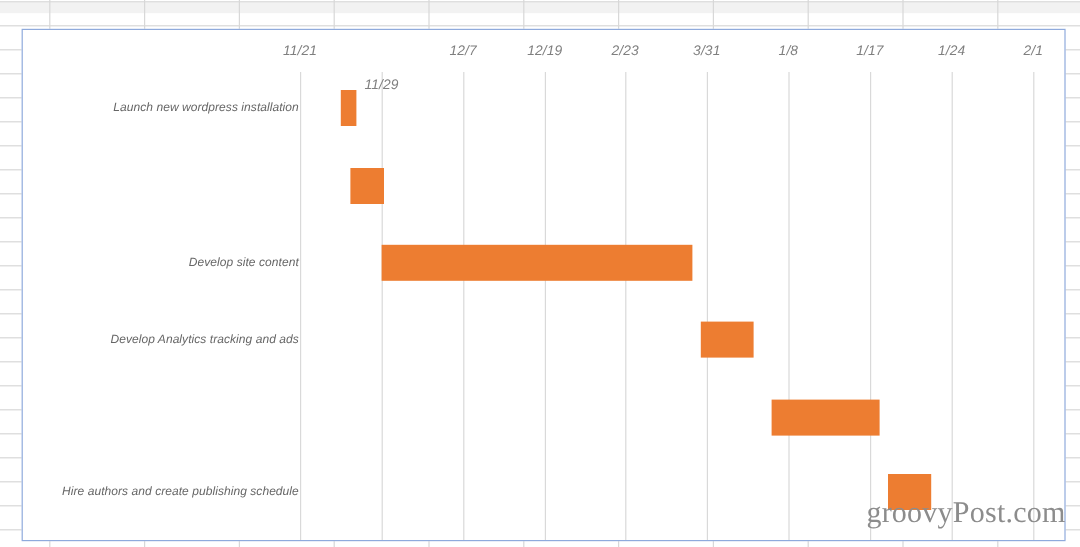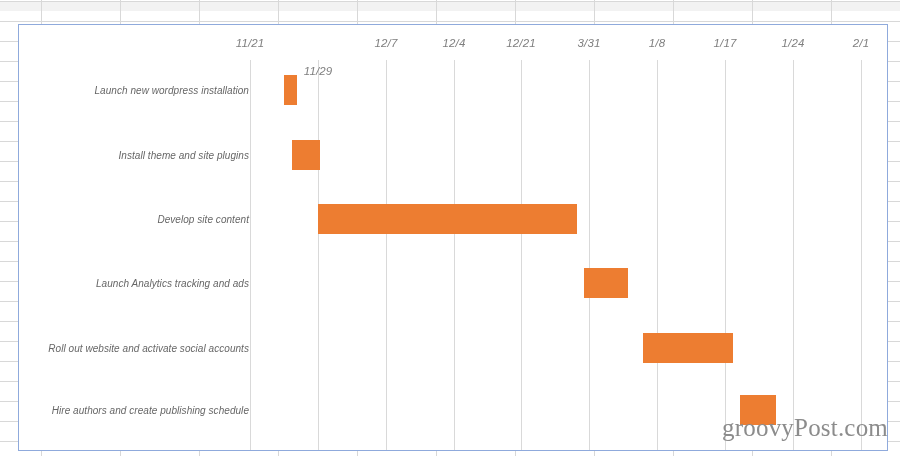--- a/index.html
+++ b/index.html
@@ -128,41 +128,39 @@
 
 <div id="chart-object">
   <div id="plot-area">
       <div class="gridline" style="left: 231px;"></div>
       <div class="axis-label" style="left: 231px;">11/21</div>
       <div class="gridline" style="left: 299px;"></div>
       <div class="axis-label" style="left: 299px; margin-top: 28px;">11/29</div>
       <div class="gridline" style="left: 367px;"></div>
       <div class="axis-label" style="left: 367px;">12/7</div>
       <div class="gridline" style="left: 435px;"></div>
-      <div class="axis-label" style="left: 435px;">12/4</div>
+      <div class="axis-label" style="left: 435px;">12/19</div>
       <div class="gridline" style="left: 502px;"></div>
-      <div class="axis-label" style="left: 502px;">12/21</div>
+      <div class="axis-label" style="left: 502px;">2/23</div>
       <div class="gridline" style="left: 570px;"></div>
       <div class="axis-label" style="left: 570px;">3/31</div>
       <div class="gridline" style="left: 638px;"></div>
       <div class="axis-label" style="left: 638px;">1/8</div>
       <div class="gridline" style="left: 706px;"></div>
       <div class="axis-label" style="left: 706px;">1/17</div>
       <div class="gridline" style="left: 774px;"></div>
       <div class="axis-label" style="left: 774px;">1/24</div>
       <div class="gridline" style="left: 842px;"></div>
       <div class="axis-label" style="left: 842px;">2/1</div>
       <div class="task-label" style="top: 65px;">Launch new wordpress installation</div>
       <div class="bar" title="Launch new wordpress installation" style="left: 265px; width: 13px; top: 50px; background: rgb(237, 125, 49);"></div>
-      <div class="task-label" style="top: 130px;">Install theme and site plugins</div>
       <div class="bar" title="Install theme and site plugins" style="left: 273px; width: 28px; top: 115px; background: rgb(237, 125, 49);"></div>
       <div class="task-label" style="top: 194px; margin-left: 24px;">Develop site content</div>
       <div class="bar" title="Develop site content" style="left: 299px; width: 259px; top: 179px; background: rgb(237, 125, 49);"></div>
-      <div class="task-label" style="top: 258px;">Launch Analytics tracking and ads</div>
+      <div class="task-label" style="top: 258px;">Develop Analytics tracking and ads</div>
       <div class="bar" title="Install Analytics tracking and ads" style="left: 565px; width: 44px; top: 243px; background: rgb(237, 125, 49);"></div>
-      <div class="task-label" style="top: 323px;">Roll out website and activate social accounts</div>
       <div class="bar" title="Roll out website and activate social accounts" style="left: 624px; width: 90px; top: 308px; background: rgb(237, 125, 49);"></div>
       <div class="task-label" style="top: 385px; margin-left: 36px;">Hire authors and create publishing schedule</div>
       <div class="bar" title="Hire authors and create publishing schedule" style="left: 721px; width: 36px; top: 370px; background: rgb(237, 125, 49);"></div>
     </div>
 </div>
 
 <div id="watermark">groovyPost.com</div>
 
 </body></html>

